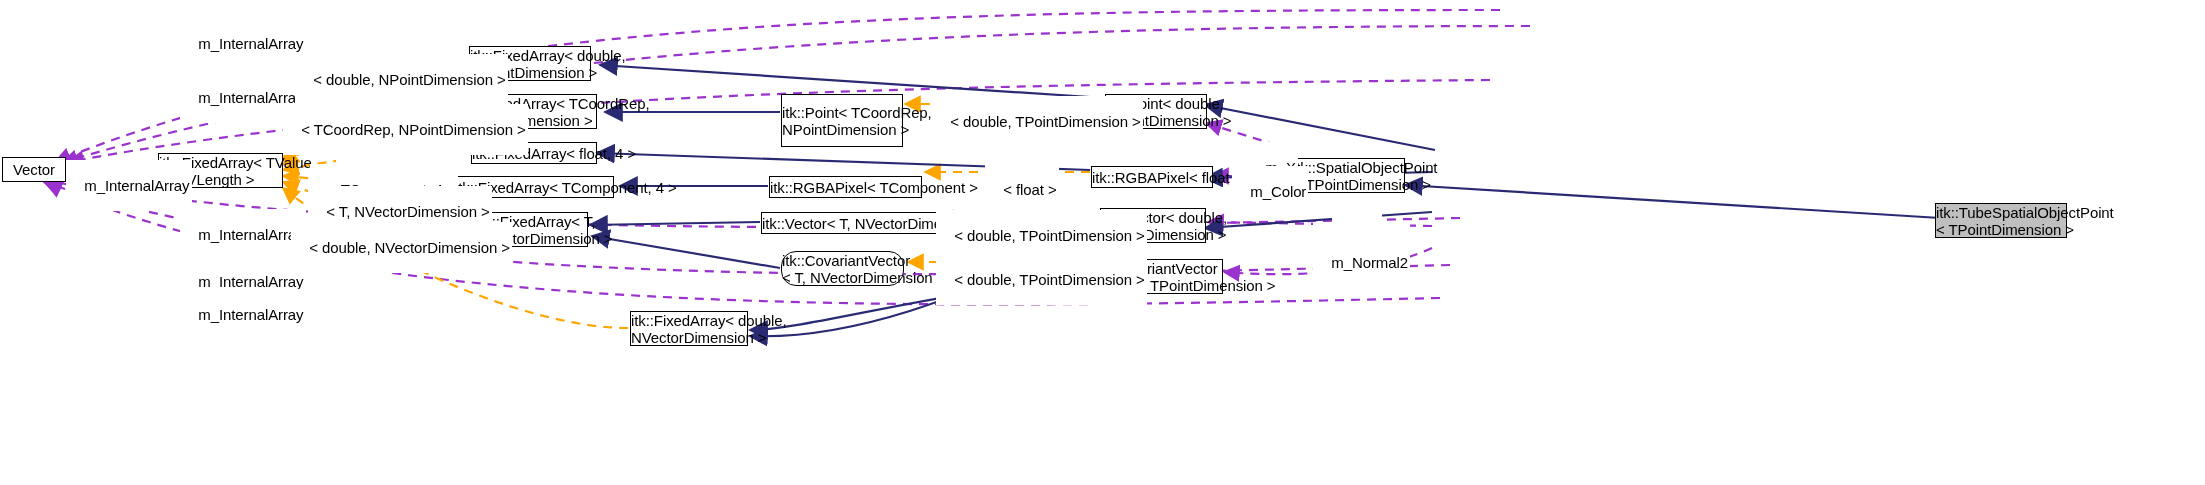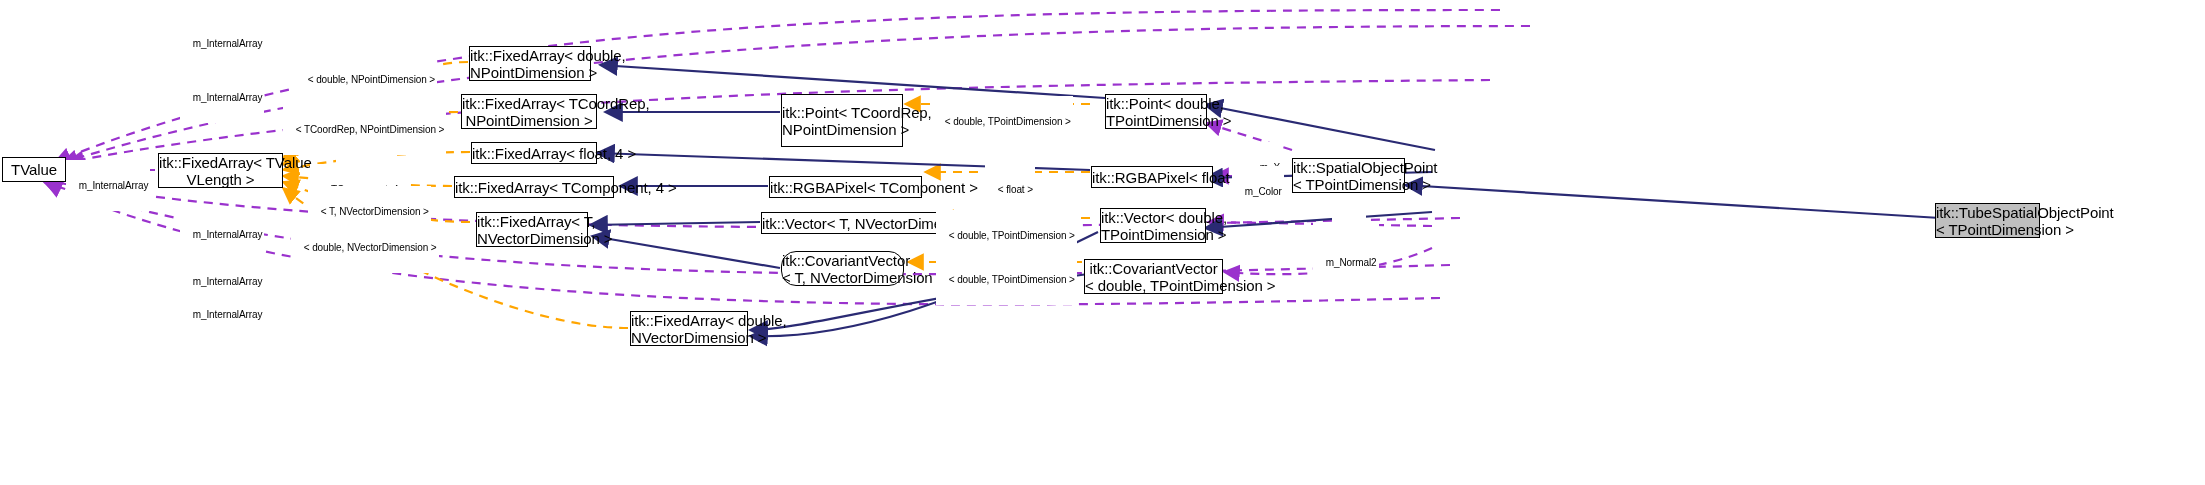--- a/index.html
+++ b/index.html
@@ -43,21 +43,21 @@
   .node.highlight {
     background: #bfbfbf;
     border: 1px solid #000000;
   }
   .node .node-label {
     display: block;
     width: 100%;
   }
   .edge-label {
     position: absolute;
-    font-size: 10px;
+    font-size: 15px;
     line-height: 17px;
     color: #000000;
     background: #ffffff;
     white-space: pre;
     text-align: center;
     padding: 0 2px;
     letter-spacing: -0.1px;
   }
 </style>
 </head>
@@ -118,21 +118,21 @@
       <path d="M 1088 274 C 900 300 800 330 750 330"></path>
       <path d="M 1098 232 C 960 300 850 340 750 336"></path>
       <path d="M 1435 150 L 1205 105"></path>
       <path d="M 1432 172 L 1205 178"></path>
       <path d="M 1432 212 L 1205 228"></path>
       <path d="M 1940 218 L 1405 185"></path>
     </g>
   </svg>
 
   <div class="node" style="left:2px; top:157px; width:64px; height:25px;">
-    <span class="node-label">TValue</span>
+    <span class="node-label">Vector</span>
   </div>
 
   <div class="node" style="left:158px; top:153px; width:125px; height:35px;">
     <span class="node-label">itk::FixedArray&lt; TValue,
 VLength &gt;</span>
   </div>
 
   <div class="node" style="left:469px; top:46px; width:122px; height:35px;">
     <span class="node-label">itk::FixedArray&lt; double,
 NPointDimension &gt;</span>
@@ -196,21 +196,21 @@
   <div class="node" style="left:1084px; top:259px; width:139px; height:35px;">
     <span class="node-label">itk::CovariantVector
 &lt; double, TPointDimension &gt;</span>
   </div>
 
   <div class="node" style="left:1292px; top:158px; width:113px; height:35px;">
     <span class="node-label">itk::SpatialObjectPoint
 &lt; TPointDimension &gt;</span>
   </div>
 
-  <div class="node highlight" style="left:1935px; top:203px; width:105px; height:35px;">
+  <div class="node highlight" style="left:1935px; top:203px; width:132px; height:35px;">
     <span class="node-label">itk::TubeSpatialObjectPoint
 &lt; TPointDimension &gt;</span>
   </div>
 
   <div class="edge-label" style="left:180px; top:1px;">
     <span>m_InternalArray</span>
   </div>
   <div class="edge-label" style="left:180px; top:18px;">
     <span>m_InternalArray</span>
   </div>

